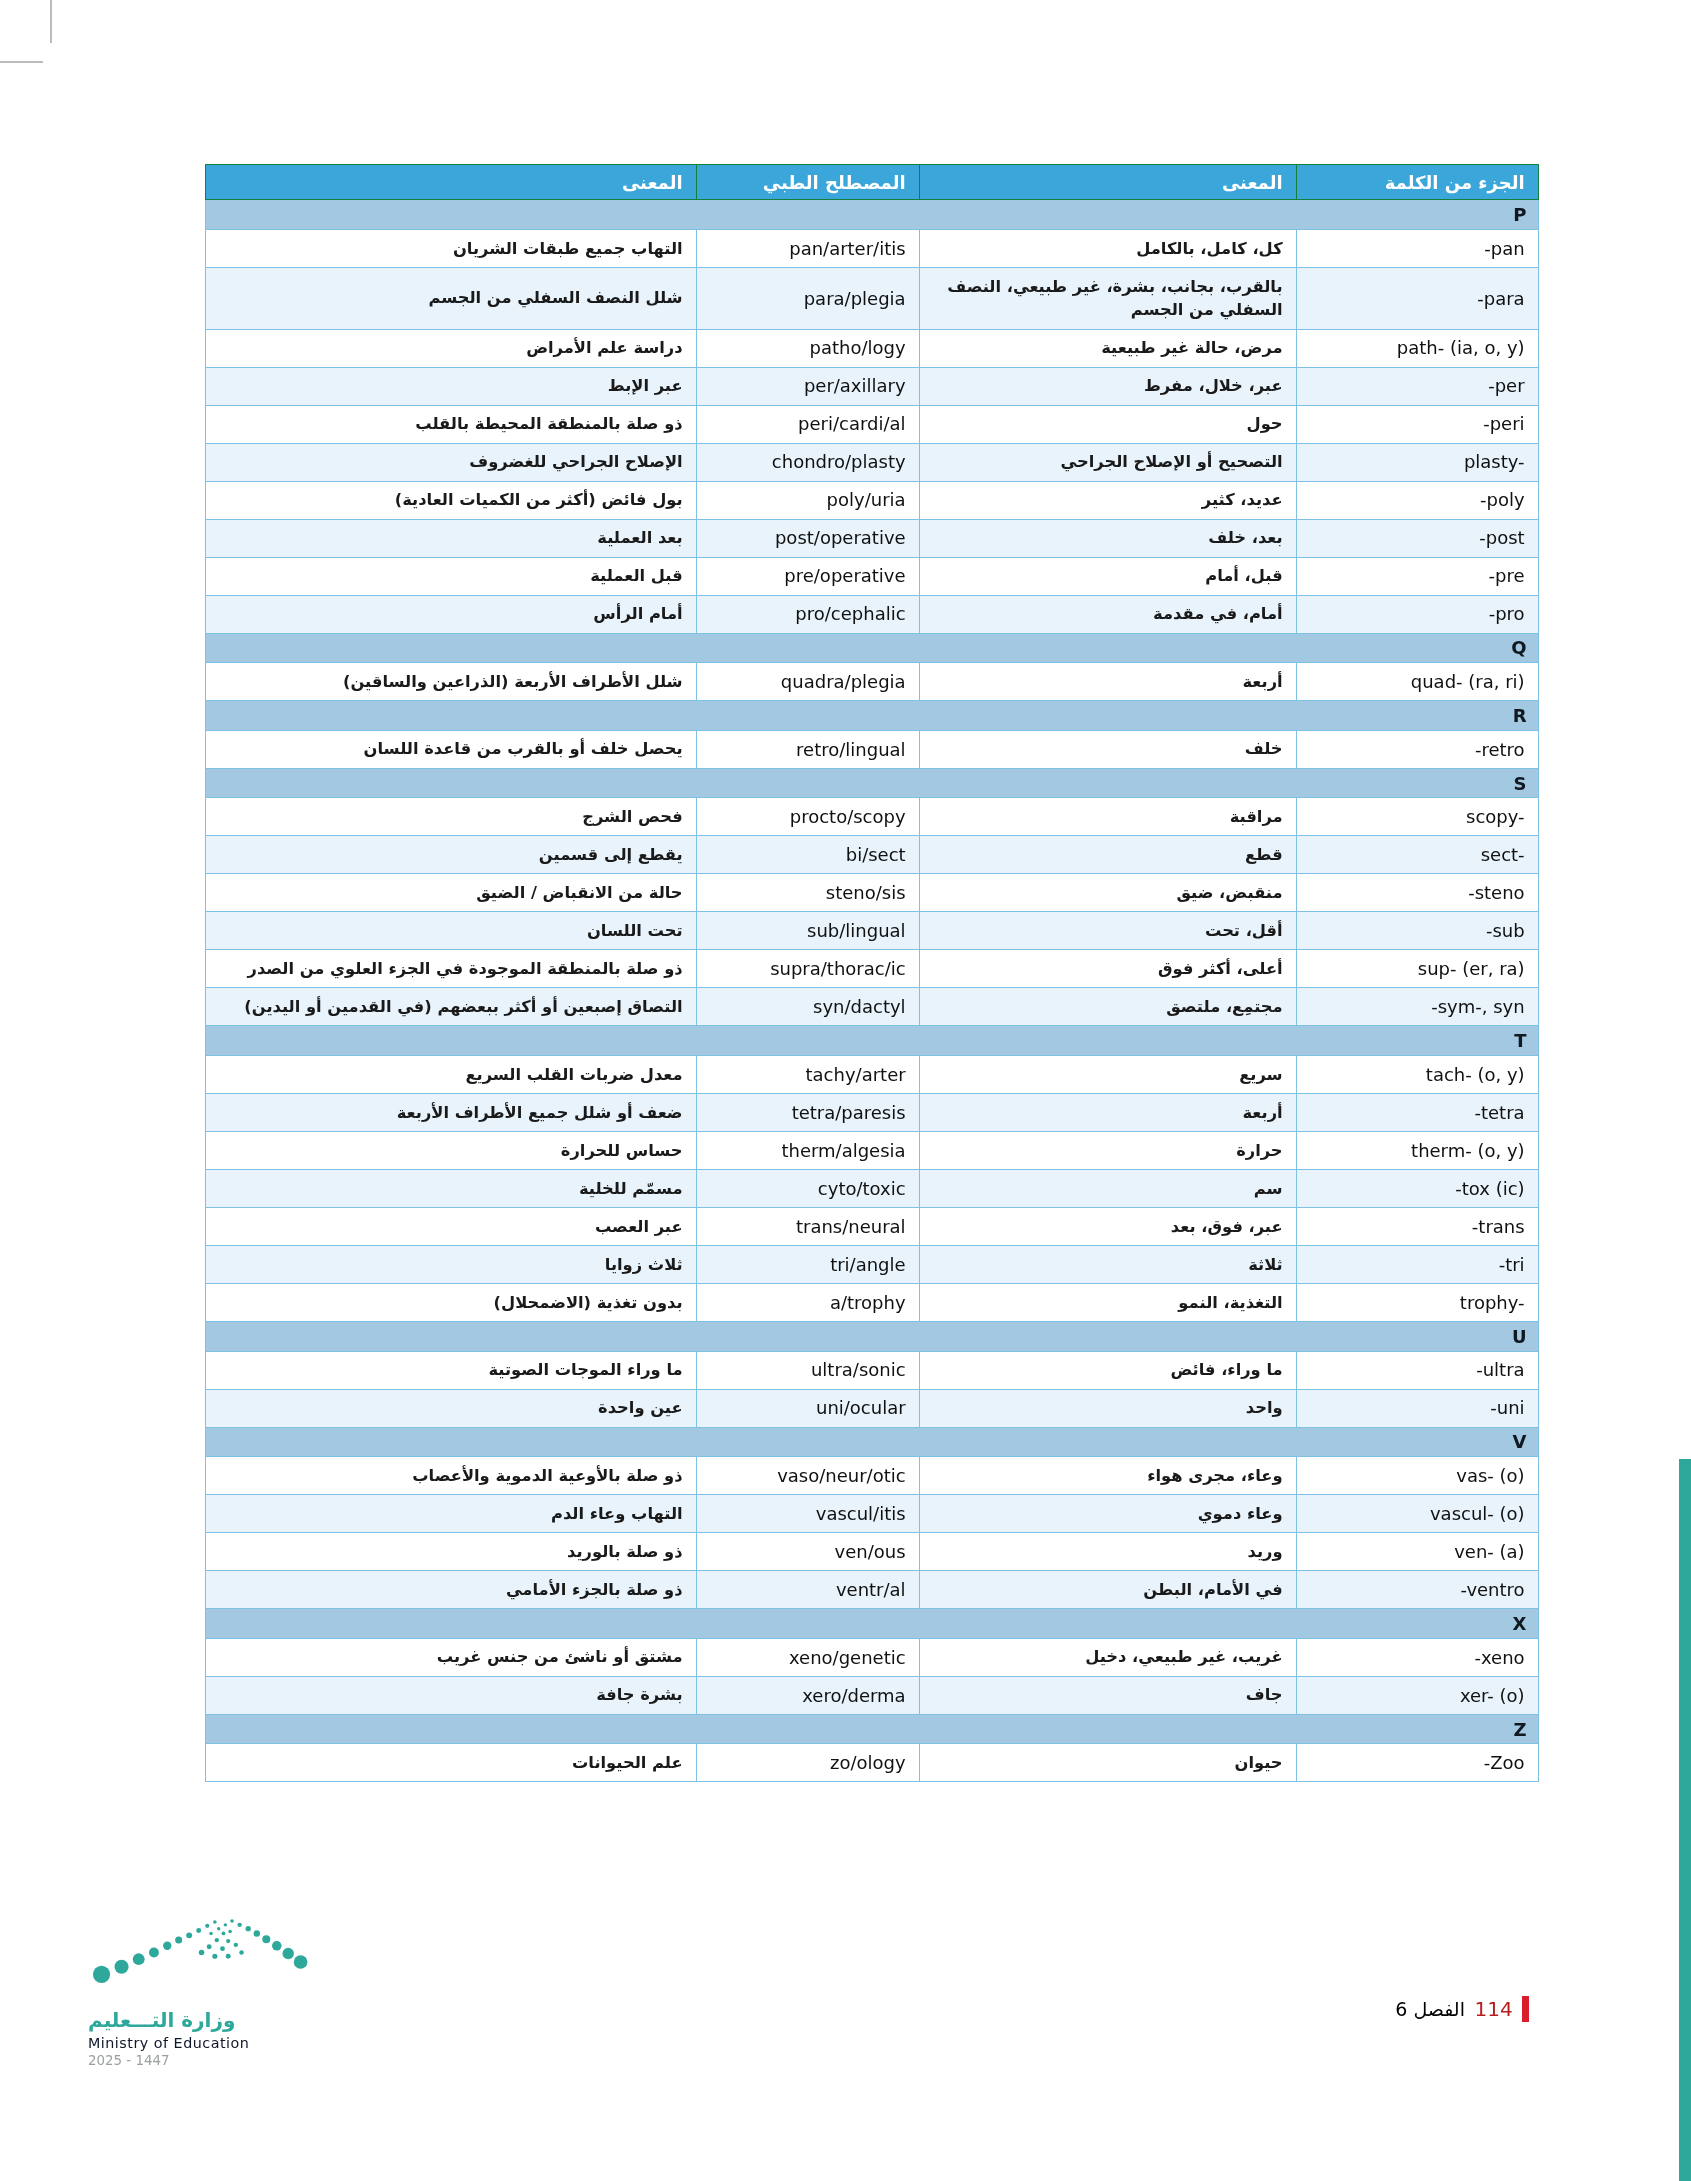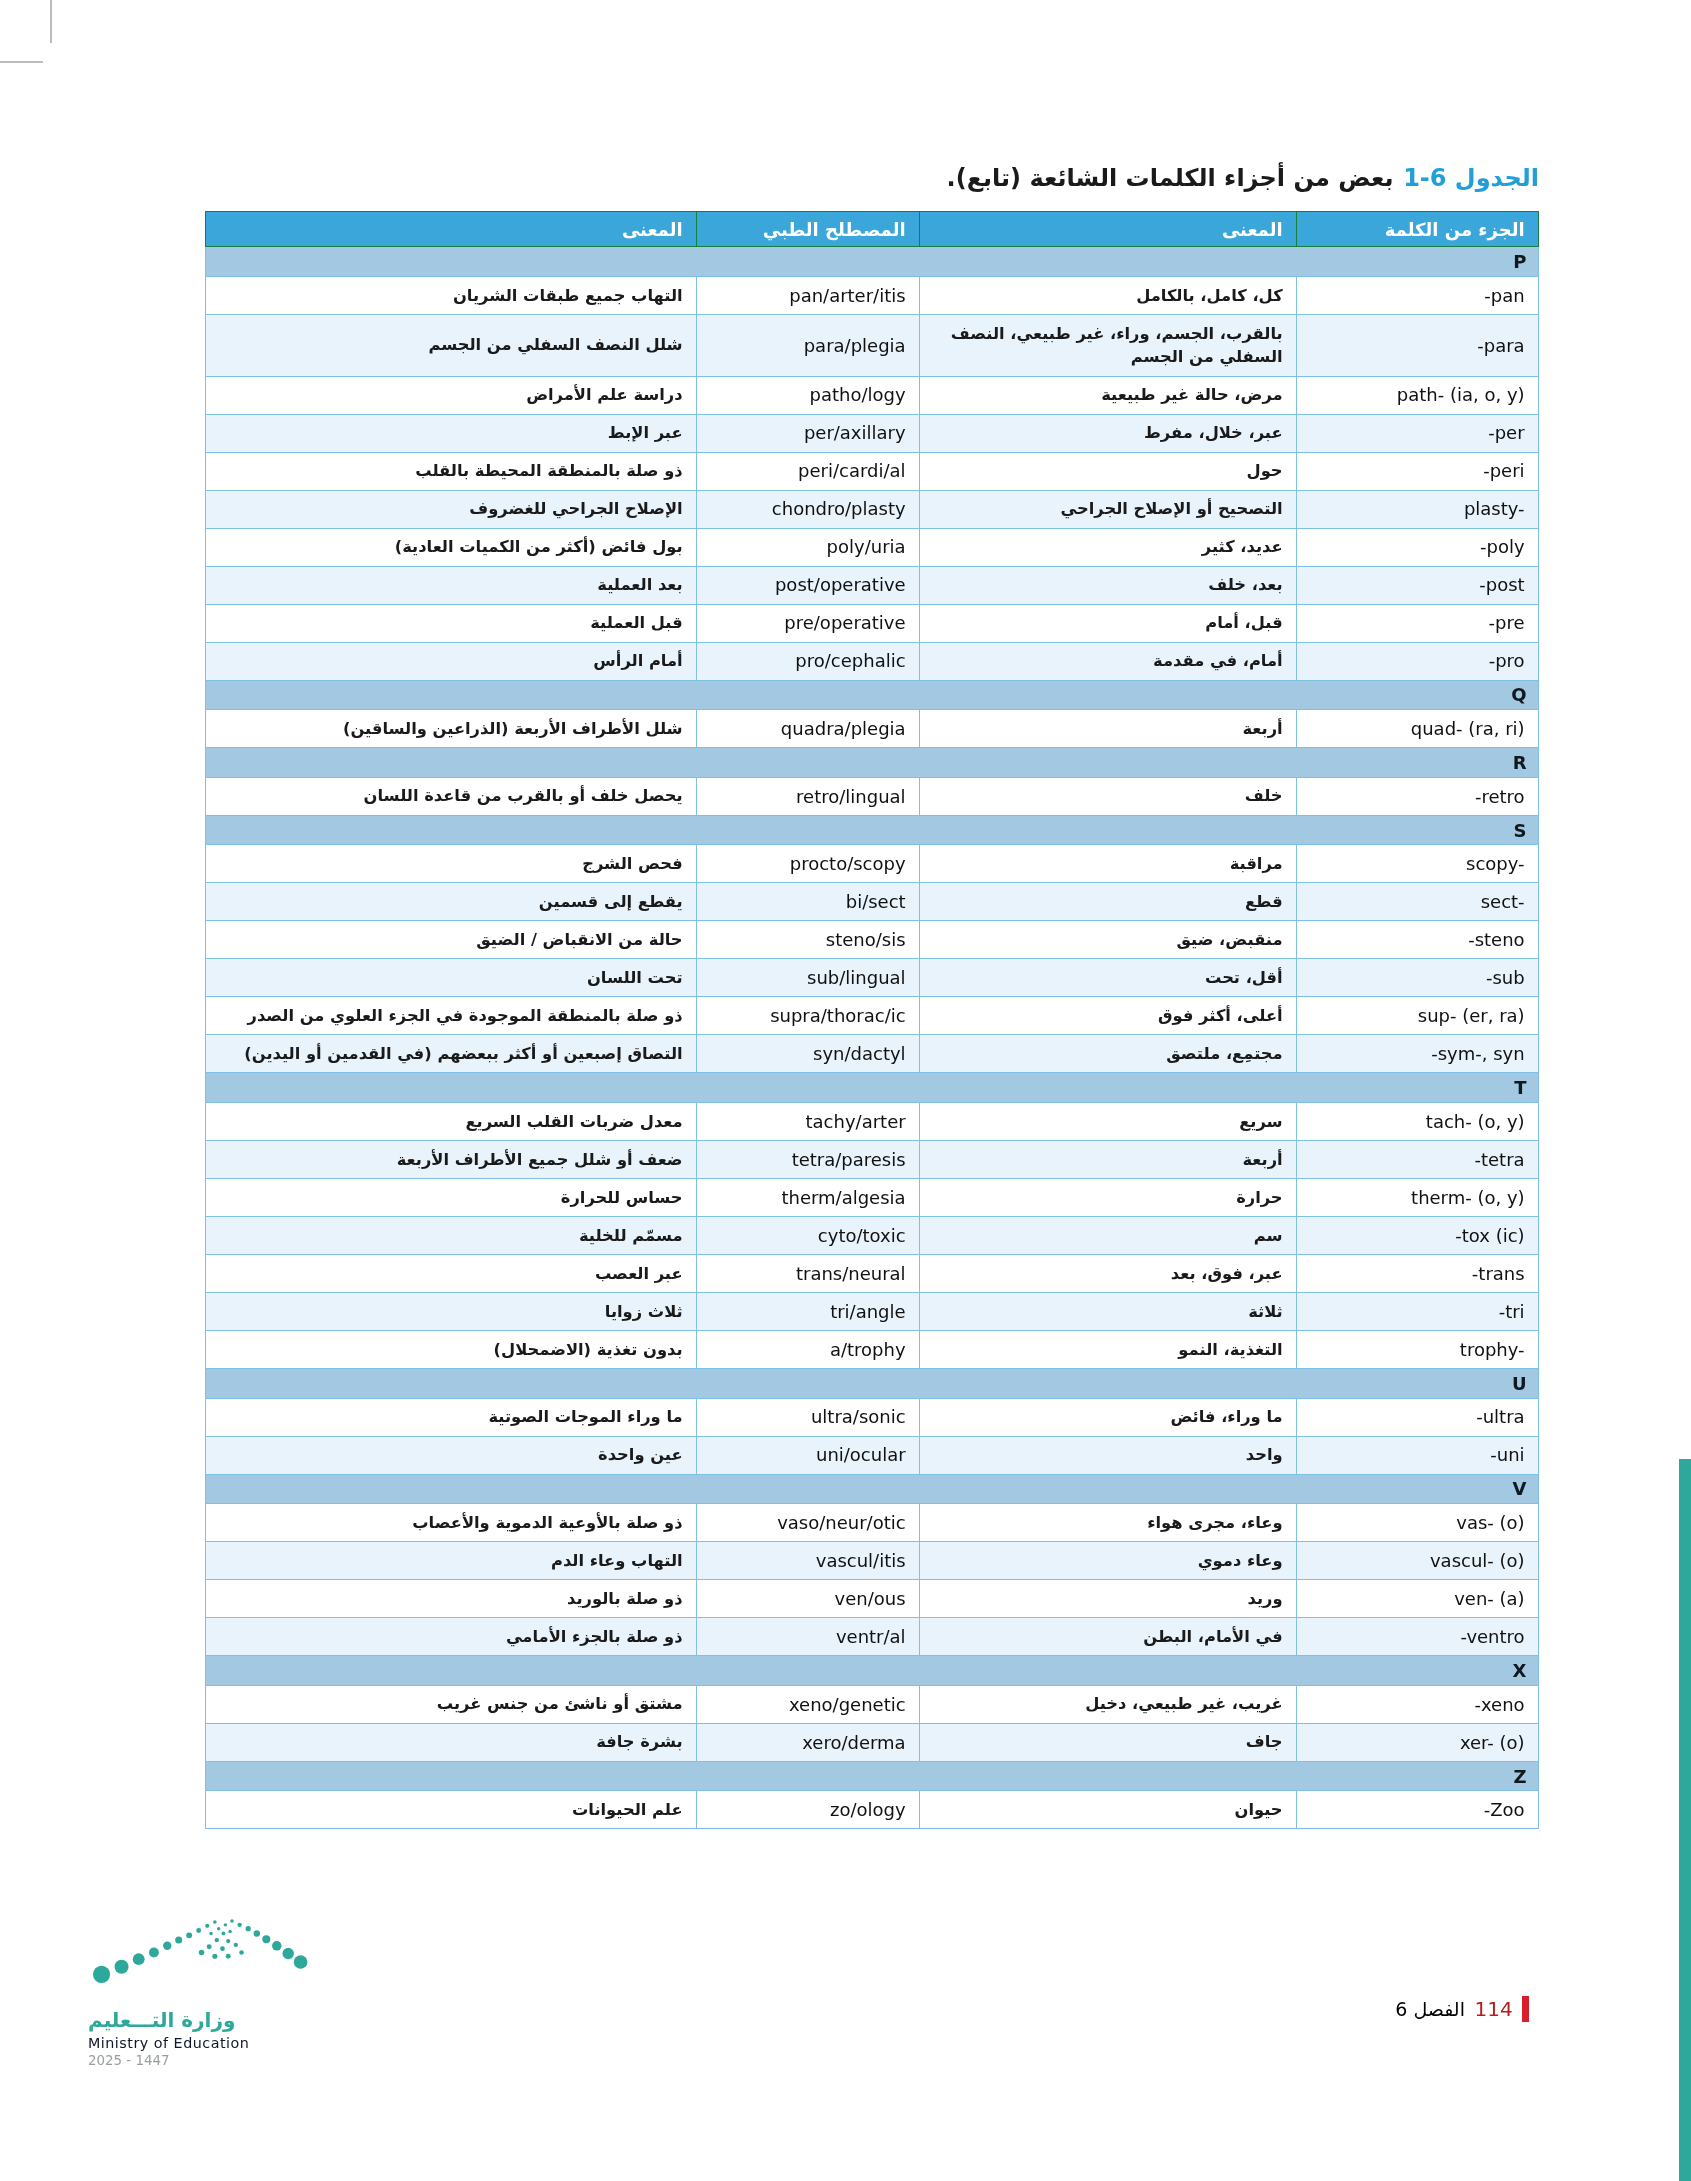--- a/index.html
+++ b/index.html
@@ -50,23 +50,20 @@
 </head>
 <body>
 
 <div class="page">
 
   <div class="crop-mark-vertical"></div>
   <div class="crop-mark-horizontal"></div>
   <div class="edge-bar"></div>
 
   <div class="content">
-    <div class="table-title">
-      <span class="title-label">الجدول 6-1</span><span class="title-rest">بعض من أجزاء الكلمات الشائعة (تابع).</span>
-    </div>
 
     <table class="word-parts">
       <colgroup>
         <col style="width:242px">
         <col style="width:377px">
         <col style="width:223px">
         <col style="width:491px">
       </colgroup>
       <thead>
         <tr id="head-row">
@@ -81,21 +78,21 @@
             <td colspan="4">P</td>
           </tr>
           <tr class="row-plain">
             <td class="cell-en">-pan</td>
             <td class="cell-ar">كل، كامل، بالكامل</td>
             <td class="cell-en">pan/arter/itis</td>
             <td class="cell-ar">التهاب جميع طبقات الشريان</td>
           </tr>
           <tr class="row-tint">
             <td class="cell-en">-para</td>
-            <td class="cell-ar">بالقرب، الجسم، وراء، غير طبيعي، النصف السفلي من الجسم</td>
+            <td class="cell-ar">بالقرب، بجانب، بشرة، غير طبيعي، النصف السفلي من الجسم</td>
             <td class="cell-en">para/plegia</td>
             <td class="cell-ar">شلل النصف السفلي من الجسم</td>
           </tr>
           <tr class="row-plain">
             <td class="cell-en">path- (ia, o, y)</td>
             <td class="cell-ar">مرض، حالة غير طبيعية</td>
             <td class="cell-en">patho/logy</td>
             <td class="cell-ar">دراسة علم الأمراض</td>
           </tr>
           <tr class="row-tint">

